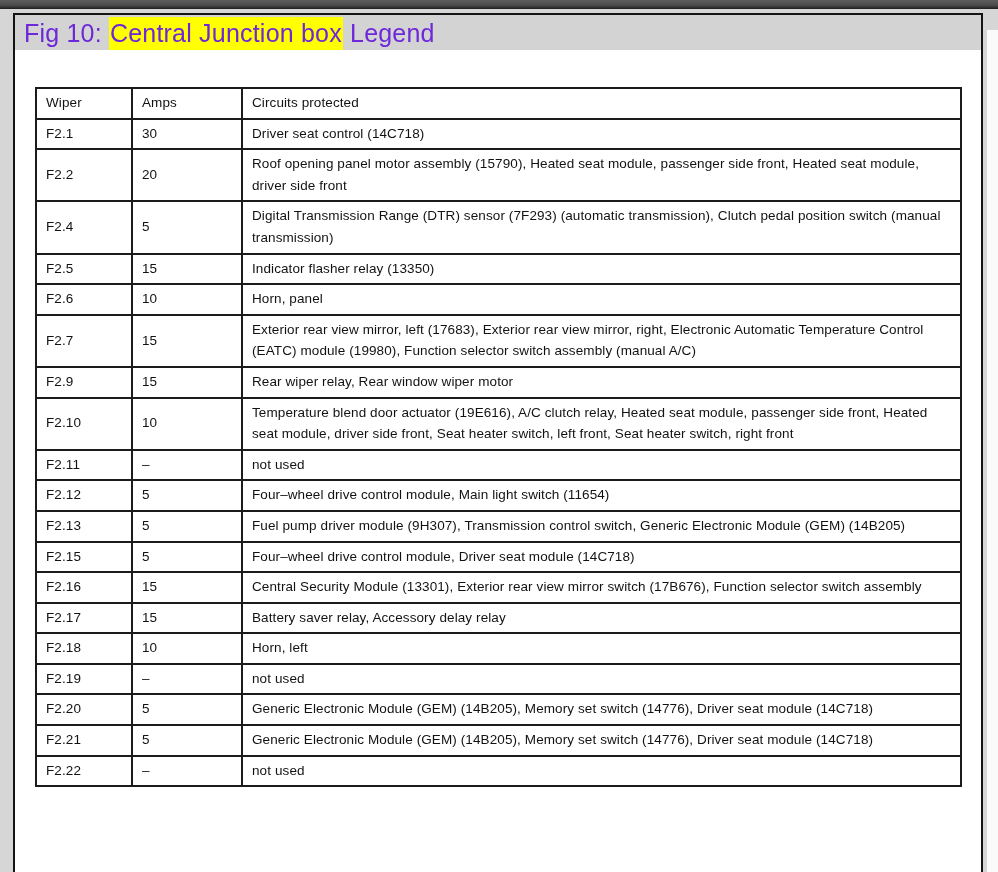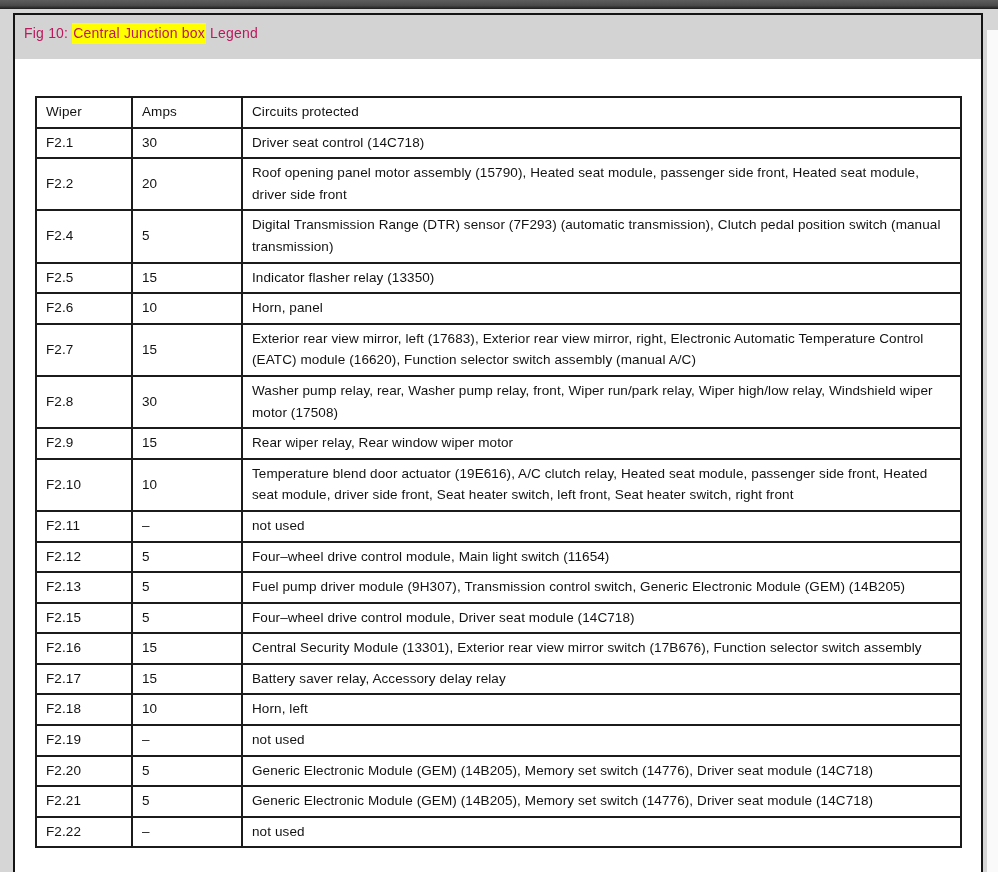--- a/index.html
+++ b/index.html
@@ -27,24 +27,24 @@
     position: absolute;
     left: 13px; top: 13px;
     width: 970px; height: 980px;
     background: #ffffff;
     border: 2px solid #141414;
     border-bottom: none;
     box-sizing: border-box;
   }
   .figbar {
     background: #d3d3d3;
-    color: #be185d;
-    font-size: 14px;
+    color: #6d28d9;
+    font-size: 25px;
     line-height: 22px;
-    padding: 7px 10px 15px 9px;
+    padding: 7px 10px 6px 9px;
     letter-spacing: 0.2px;
     white-space: pre;
   }
   .hl {
     background: #ffff00;
     padding: 2px 1px 3px 1px;
   }
   .content {
     padding: 37px 0 0 20px;
   }
@@ -115,26 +115,21 @@
             <td>Indicator flasher relay (13350)</td>
           </tr>
           <tr>
             <td>F2.6</td>
             <td>10</td>
             <td>Horn, panel</td>
           </tr>
           <tr>
             <td>F2.7</td>
             <td>15</td>
-            <td>Exterior rear view mirror, left (17683), Exterior rear view mirror, right, Electronic Automatic Temperature Control (EATC) module (16620), Function selector switch assembly (manual A/C)</td>
-          </tr>
-          <tr>
-            <td>F2.8</td>
-            <td>30</td>
-            <td>Washer pump relay, rear, Washer pump relay, front, Wiper run/park relay, Wiper high/low relay, Windshield wiper motor (17508)</td>
+            <td>Exterior rear view mirror, left (17683), Exterior rear view mirror, right, Electronic Automatic Temperature Control (EATC) module (19980), Function selector switch assembly (manual A/C)</td>
           </tr>
           <tr>
             <td>F2.9</td>
             <td>15</td>
             <td>Rear wiper relay, Rear window wiper motor</td>
           </tr>
           <tr>
             <td>F2.10</td>
             <td>10</td>
             <td>Temperature blend door actuator (19E616), A/C clutch relay, Heated seat module, passenger side front, Heated seat module, driver side front, Seat heater switch, left front, Seat heater switch, right front</td>

